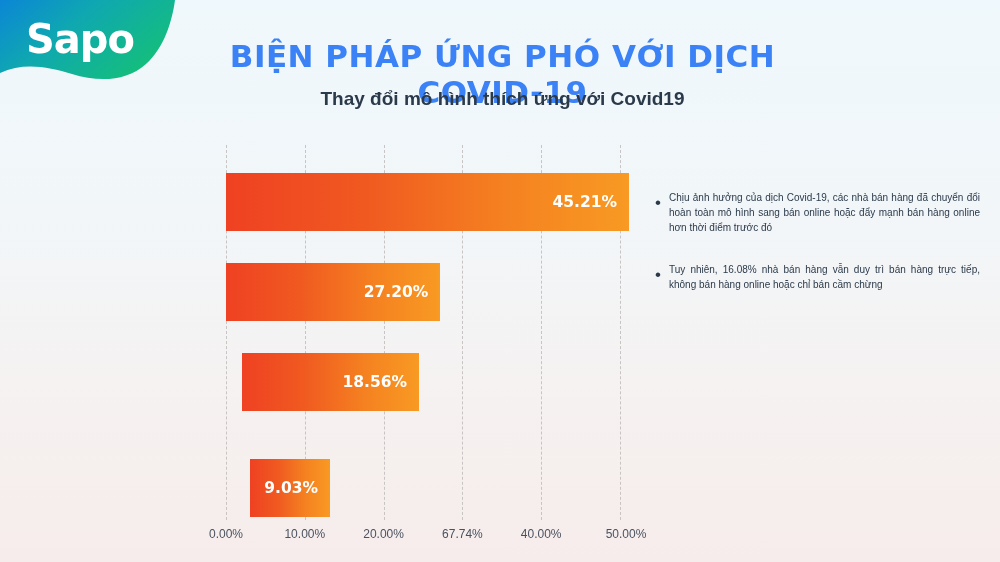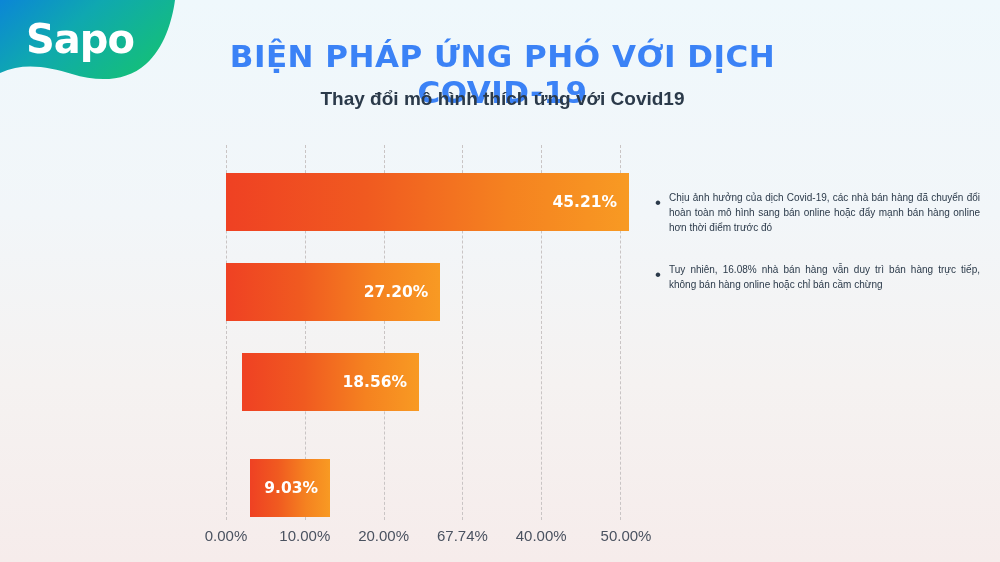--- a/index.html
+++ b/index.html
@@ -46,21 +46,21 @@
     display:flex; align-items:center; justify-content:flex-end;
   }
   .bar-value {
     color:#ffffff; font-size:15.5px; font-weight:700;
     padding-right:12px; white-space:nowrap;
     font-family:"DejaVu Sans", sans-serif;
   }
 
   .xtick {
     position:absolute; top:382px; transform:translateX(-50%);
-    color:#4a5260; font-size:15px; white-space:nowrap;
+    color:#4a5260; font-size:12px; white-space:nowrap;
   }
 
   
   #notes { position:absolute; left:655px; top:190px; width:325px; }
   .bullet { display:flex; margin-bottom:26px; }
   .dot {
     color:#2b3a4a; font-size:17px; line-height:1.5;
     width:14px; flex:0 0 14px;
   }
   .btext {

